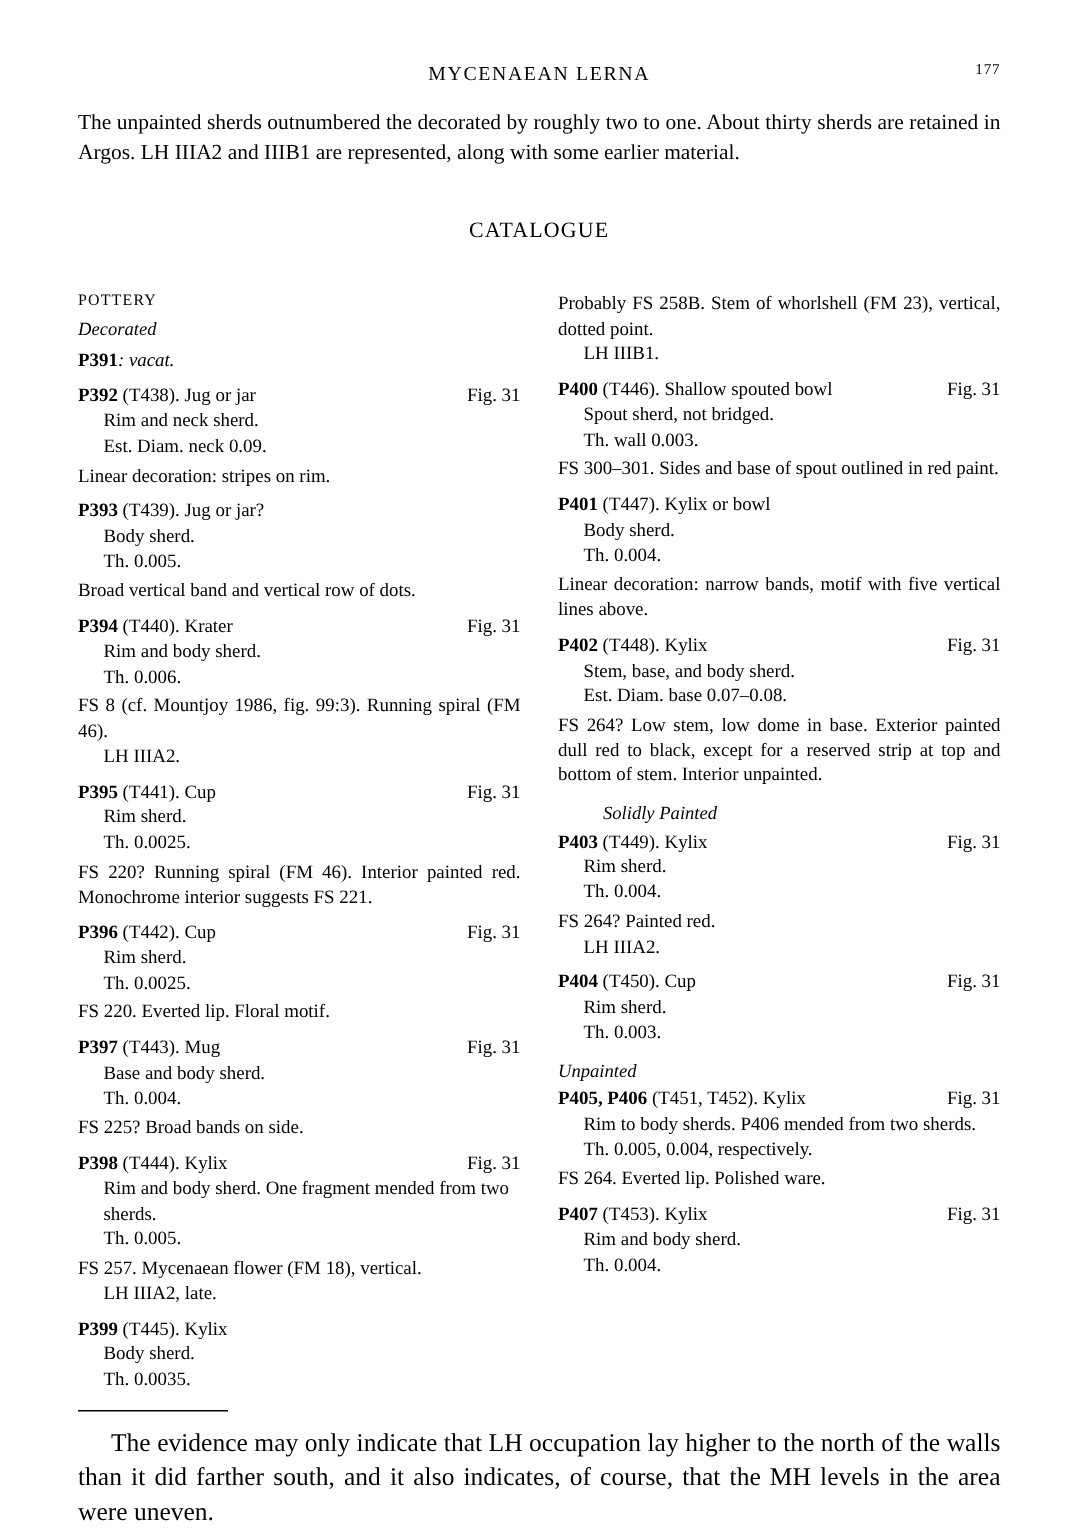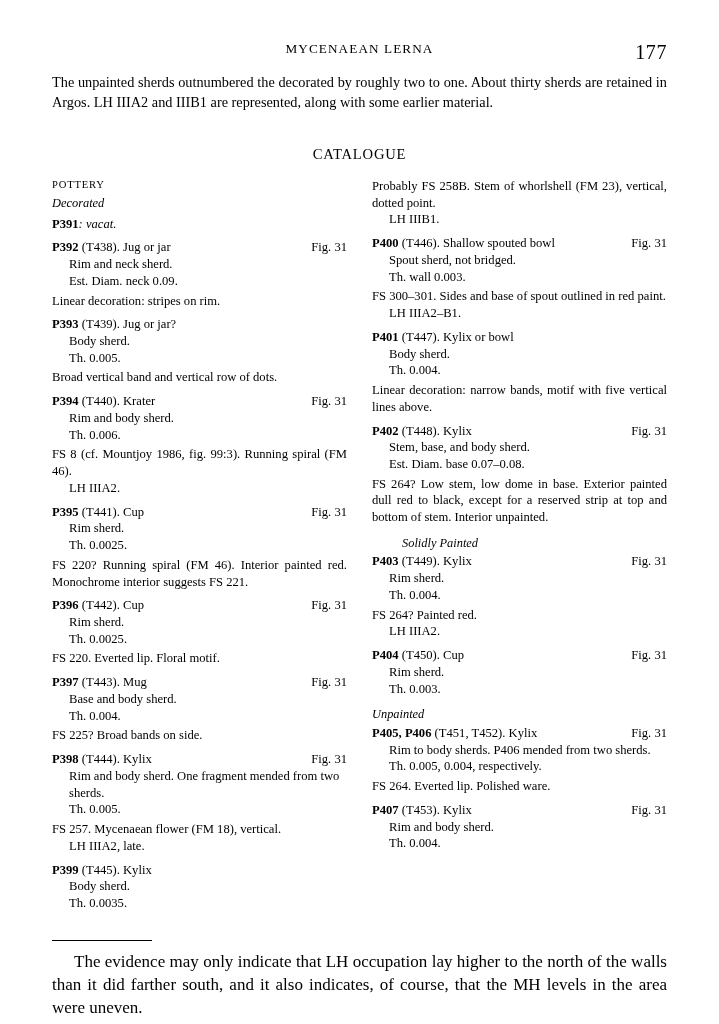--- a/index.html
+++ b/index.html
@@ -34,21 +34,21 @@
     text-align: center;
     font-variant: small-caps;
     text-transform: uppercase;
     font-size: 13.2px;
     letter-spacing: 1.1px;
   }
   .running-head .folio {
     position: absolute;
     right: 0;
     top: 0;
-    font-size: 20px;
+    font-size: 10px;
   }
   .intro {
     position: absolute;
     top: 72px;
     left: 52px;
     width: 615px;
     font-size: 14.3px;
     line-height: 1.42;
     text-align: justify;
   }
@@ -63,21 +63,21 @@
   }
   .columns {
     position: absolute;
     top: 178px;
     left: 52px;
     width: 615px;
     height: 740px;
   }
   .col {
     position: absolute;
-    top: 0;
+    top: 16px;
     width: 295px;
     font-size: 12.6px;
     line-height: 1.33;
   }
   .col-left { left: 0; }
   .col-right { left: 320px; }
 
   .sec-head {
     font-variant: small-caps;
     text-transform: uppercase;
@@ -259,21 +259,20 @@
       <div class="lh">LH IIIB1.</div>
 
       <div class="entry">
         <div class="entry-head">
           <span class="num">P400</span><span> (T446).   Shallow spouted bowl</span>
           <span class="figref">Fig. 31</span>
         </div>
         <div class="sub">Spout sherd, not bridged.</div>
         <div class="sub">Th. wall 0.003.</div>
         <div class="note">FS 300–301.   Sides and base of spout outlined in red paint.</div>
-        <div class="lh">LH IIIA2–B1.</div>
       </div>
 
       <div class="entry">
         <div class="entry-head">
           <span class="num">P401</span><span> (T447).   Kylix or bowl</span>
           <span class="figref"></span>
         </div>
         <div class="sub">Body sherd.</div>
         <div class="sub">Th. 0.004.</div>
         <div class="note">Linear decoration: narrow bands, motif with five vertical lines above.</div>

